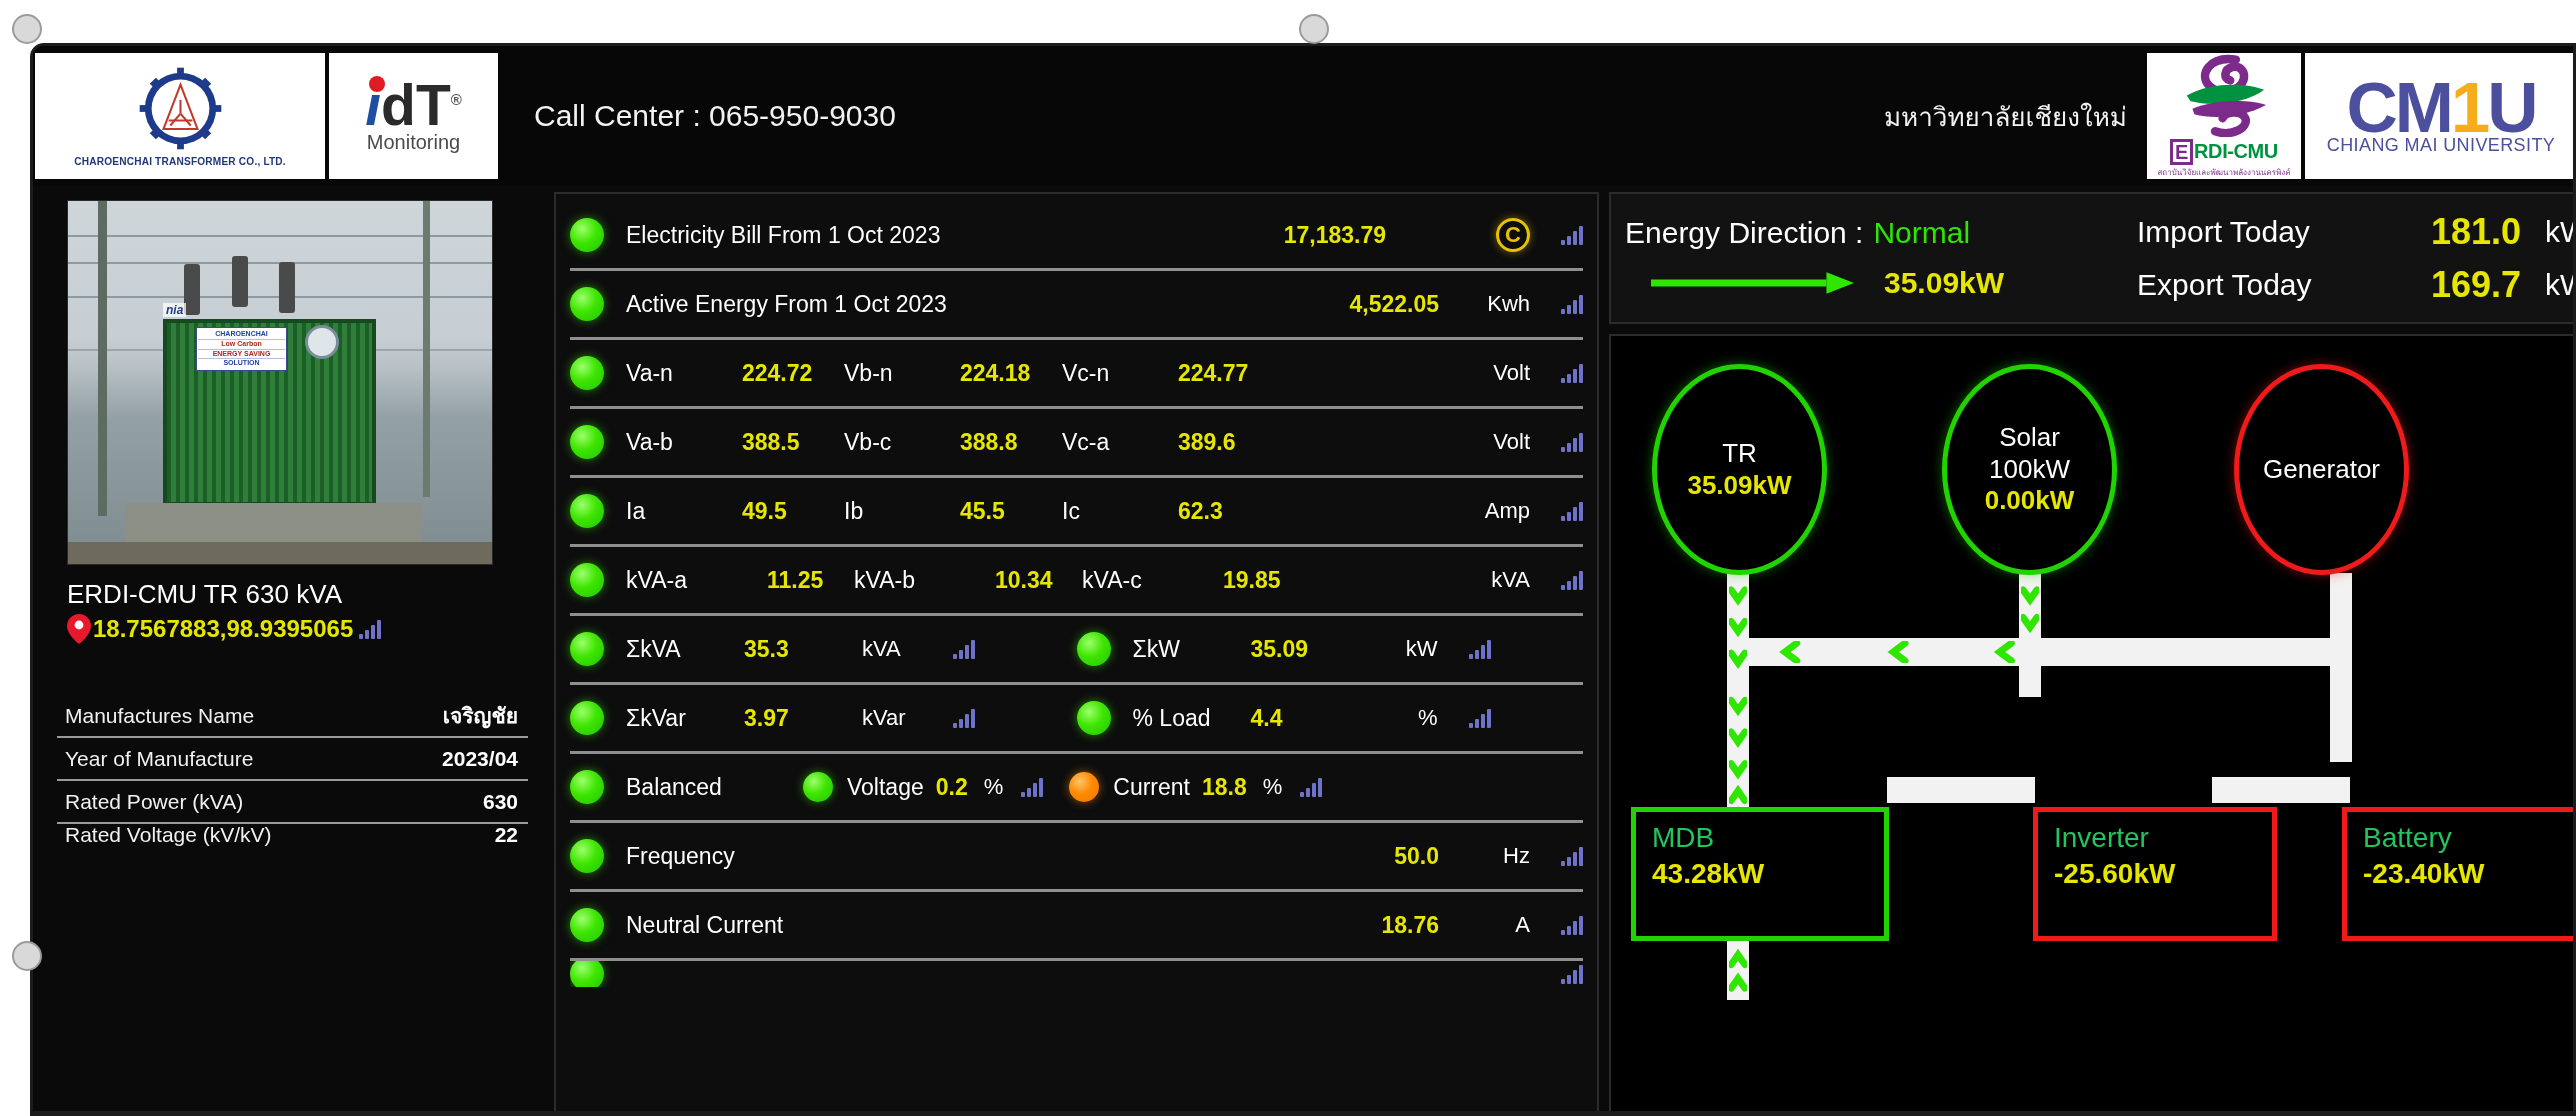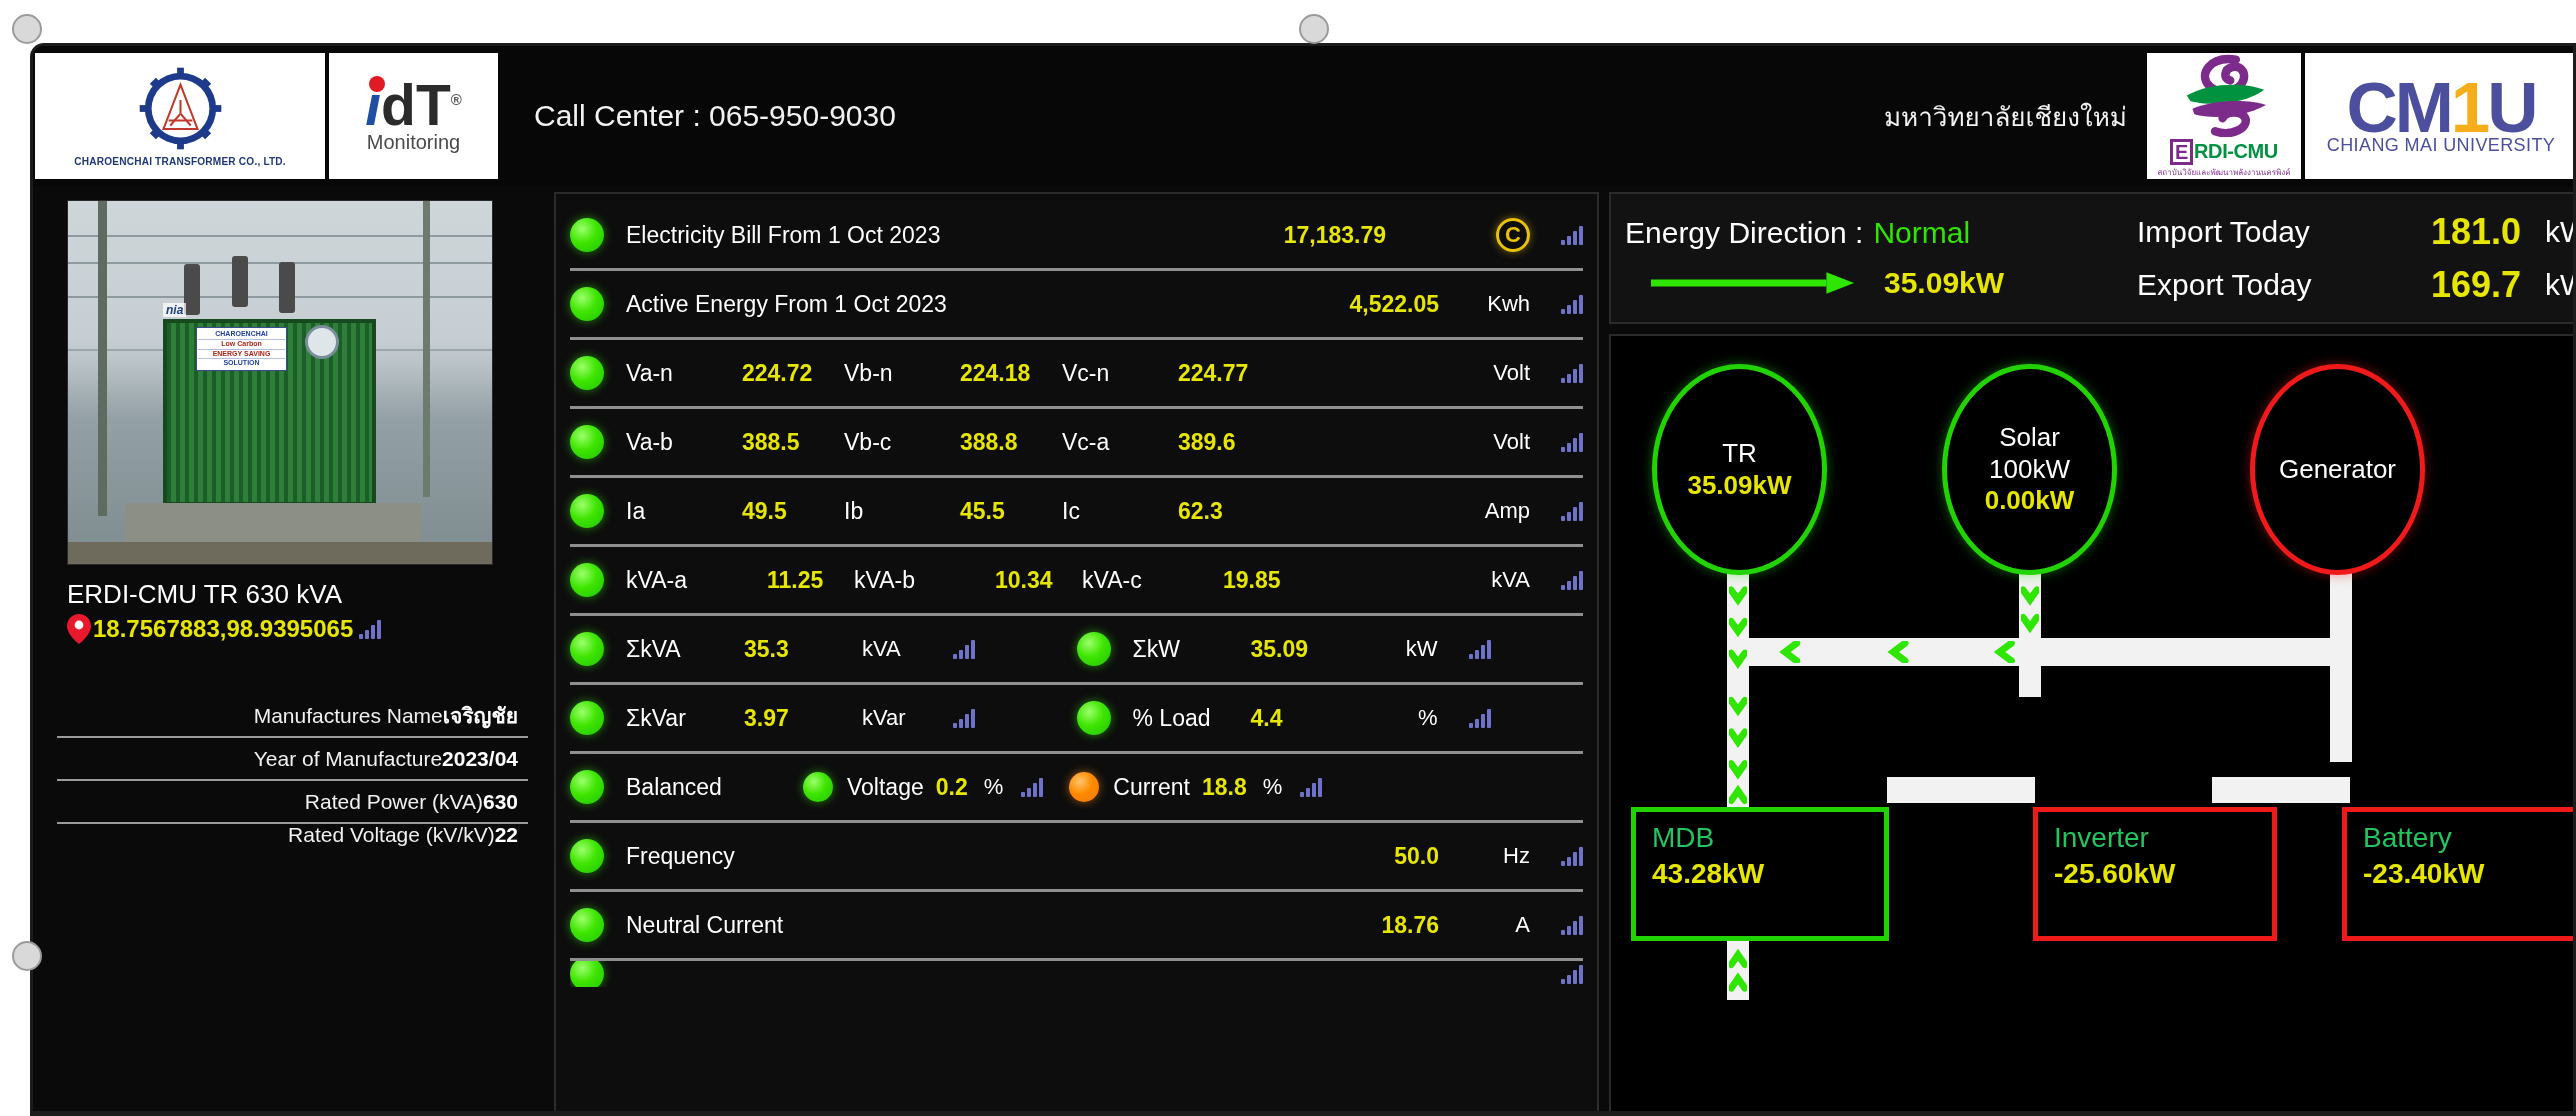--- a/index.html
+++ b/index.html
@@ -266,21 +266,21 @@
   .bars-icon i:nth-child(2){ height: 9px; }
   .bars-icon i:nth-child(3){ height: 14px; }
   .bars-icon i:nth-child(4){ height: 19px; }
 
   #spec-table {
     margin: 51px 0 0 16px;
     width: 471px;
   }
   .spec-row {
     display: flex; align-items: center;
-    justify-content: flex-end;
+    justify-content: space-between;
     height: 43px;
     border-bottom: 2px solid #9a9a9a;
     padding: 0 10px 0 8px;
   }
   .spec-row:first-child { border-top: none; }
   .spec-key   { color: #f0f0f0; font-size: 21px; }
   .spec-val   { color: #ffffff; font-size: 21px; font-weight: bold; }
   .spec-row.clipped { height: 22px; overflow: hidden; border-bottom: none; }
 
   
@@ -901,21 +901,21 @@
 
           <div class="node-circle green" style="left:41px;  top:28px;  width:175px; height:211px;">
             <div class="nc-title">TR</div>
             <div class="nc-val">35.09kW</div>
           </div>
           <div class="node-circle green" style="left:331px; top:28px;  width:175px; height:211px;">
             <div class="nc-title">Solar</div>
             <div class="nc-title">100kW</div>
             <div class="nc-val">0.00kW</div>
           </div>
-          <div class="node-circle red" style="left:639px; top:28px;  width:175px; height:211px;">
+          <div class="node-circle red" style="left:623px; top:28px;  width:175px; height:211px;">
             <div class="nc-title">Generator</div>
           </div>
 
           <div class="node-box green" style="left:20px;  top:471px; width:258px; height:134px;">
             <div class="nb-title">MDB</div>
             <div class="nb-val">43.28kW</div>
           </div>
           <div class="node-box red" style="left:422px; top:471px; width:244px; height:134px;">
             <div class="nb-title">Inverter</div>
             <div class="nb-val">-25.60kW</div>

